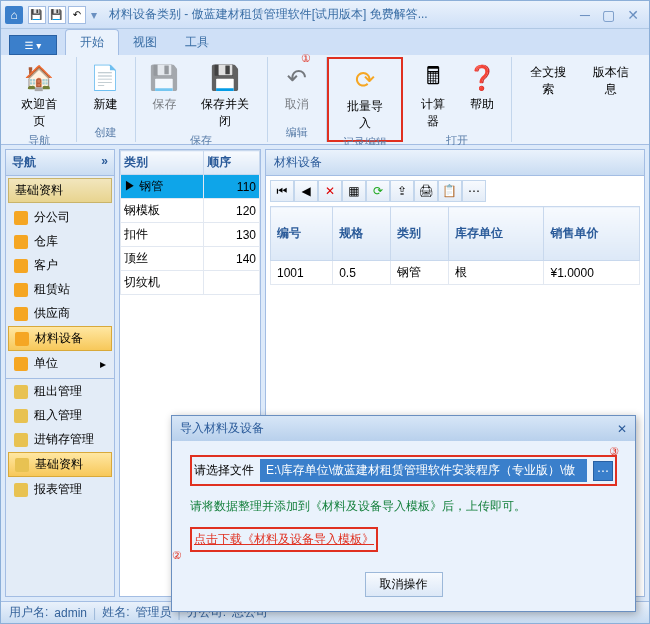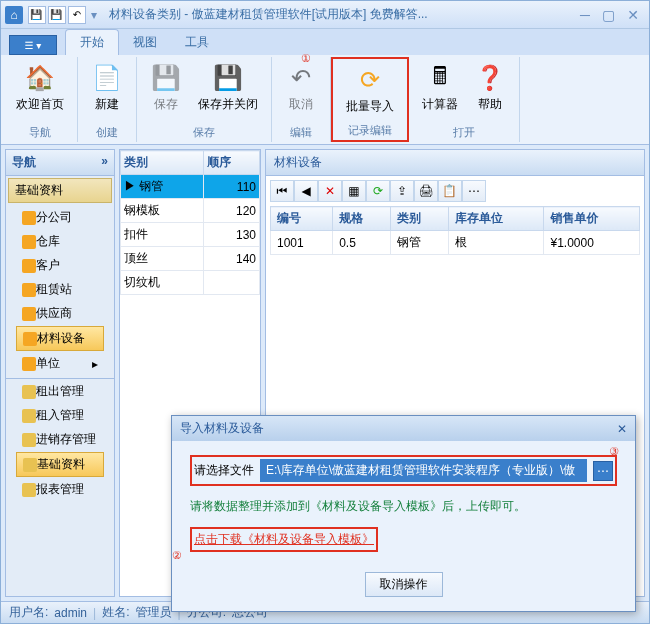--- a/index.html
+++ b/index.html
@@ -20,36 +20,36 @@
 .rbtn{display:flex;flex-direction:column;align-items:center;padding:2px 6px;cursor:pointer;border:1px solid transparent}
 .rbtn .ico{width:32px;height:32px;display:flex;align-items:center;justify-content:center;font-size:24px}
 .rbtn .lbl{margin-top:2px;text-align:center}
 .rgroup-title{color:#5A7EA9;font-size:11px;text-align:center;width:100%}
 .rgroup.highlight{border:2px solid #E03020}
 .annot{color:#E03020;font-size:11px;position:absolute}
 .body{flex:1;display:flex;background:#DDEAFA;position:relative}
 .navpanel{width:110px;background:#E3ECF7;border:1px solid #A3BDE3;margin:4px 2px 4px 4px;display:flex;flex-direction:column}
 .navhdr{background:linear-gradient(#EAF2FC,#C9DCF2);padding:4px 6px;color:#2A5A99;font-weight:bold;border-bottom:1px solid #A3BDE3;display:flex;justify-content:space-between}
 .navgrp{background:linear-gradient(#F2E6BD,#E8D48F);padding:3px 6px;border:1px solid #C9B46A;margin:2px}
-.navitem{padding:3px 6px;margin:1px 10px;display:flex;align-items:center;gap:0;cursor:pointer}
+.navitem{padding:3px 6px;margin:1px 2px;display:flex;align-items:center;gap:6px;cursor:pointer}
 .navitem.sel{background:linear-gradient(#FFE7A2,#F7C85A);border:1px solid #D8A93A}
 .navitem .ni{width:14px;height:14px;display:inline-block;background:#F5A623;border-radius:2px}
 .navitem.folder .ni{background:#E8C252}
 .catpanel{width:142px;margin:4px 2px;background:#fff;border:1px solid #A3BDE3}
 .catpanel table{width:100%;border-collapse:collapse}
 .catpanel th{background:linear-gradient(#F7FAFE,#DCE8F7);border:1px solid #C8D8ED;padding:3px;text-align:left;color:#2A5A99}
 .catpanel td{border:1px solid #E2E8F1;padding:3px}
 .catpanel td.num{text-align:right}
 .mainpanel{flex:1;margin:4px 4px 4px 2px;display:flex;flex-direction:column}
 .mainhdr{background:linear-gradient(#EAF2FC,#C9DCF2);padding:4px 8px;color:#2A5A99;border:1px solid #A3BDE3}
 .maincontent{flex:1;background:#fff;border:1px solid #A3BDE3;border-top:none;padding:4px;overflow:hidden}
 .toolbar{display:flex;gap:0;margin-bottom:4px}
 .tbtn{width:24px;height:22px;border:1px solid #C3D6EC;background:linear-gradient(#F7FAFE,#E3ECF7);display:flex;align-items:center;justify-content:center;font-size:12px}
 .datagrid{width:100%;border-collapse:collapse}
-.datagrid th{background:linear-gradient(#F7FAFE,#DCE8F7);border:1px solid #C8D8ED;padding:3px 6px;text-align:left;color:#2A5A99}
+.datagrid th{background:linear-gradient(#F7FAFE,#DCE8F7);border:1px solid #C8D8ED;padding:18px 6px;text-align:left;color:#2A5A99}
 .datagrid td{border:1px solid #E2E8F1;padding:3px 6px}
 .dialog{position:absolute;left:170px;top:270px;width:465px;background:#EAF2FC;border:1px solid #6A8FC0;box-shadow:2px 2px 8px rgba(0,0,0,.3)}
 .dlgtitle{background:linear-gradient(#D7E6F7,#B8D0EC);padding:4px 8px;color:#2A5A99;display:flex;justify-content:space-between;align-items:center}
 .dlgbody{padding:14px 18px;background:#EAF2FC}
 .dlgrow{display:flex;align-items:center;margin-bottom:12px;gap:6px}
 .dlgrow.red{border:2px solid #E03020;padding:2px}
 .pathbox{flex:1;background:#3A7FCB;color:#fff;padding:3px 6px;white-space:nowrap;overflow:hidden}
 .browsebtn{width:20px;height:20px;background:#3A7FCB;color:#fff;border:1px solid #2860A3;display:flex;align-items:center;justify-content:center}
 .link{color:#E03020;text-decoration:underline;cursor:pointer}
 .dlgbtns{display:flex;justify-content:center;gap:14px;margin-top:8px}
@@ -136,20 +136,31 @@
     <div class="rbtn">
             <span class="ico">🖩</span>
             <span class="lbl">计算器</span>
           </div>
     <div class="rbtn">
             <span class="ico" style="color:#3B7FCB">❓</span>
             <span class="lbl">帮助</span>
           </div>
    </div>
    <div class="rgroup-title">打开</div>
+  </div>
+  <div class="rgroup" style="border-right:none">
+   <div class="rgroup-row">
+    <div class="rbtn">
+            <span class="lbl">全文搜索</span>
+          </div>
+    <div class="rbtn">
+            <span class="lbl">版本信息</span>
+          </div>
+   </div>
+   <div class="rgroup-title">&nbsp;</div>
   </div>
  </div>
 
  <div class="body">
   <div class="navpanel">
    <div class="navhdr">
           <span>导航</span>
           <span>»</span>
         </div>
    <div class="navgrp">基础资料</div>

